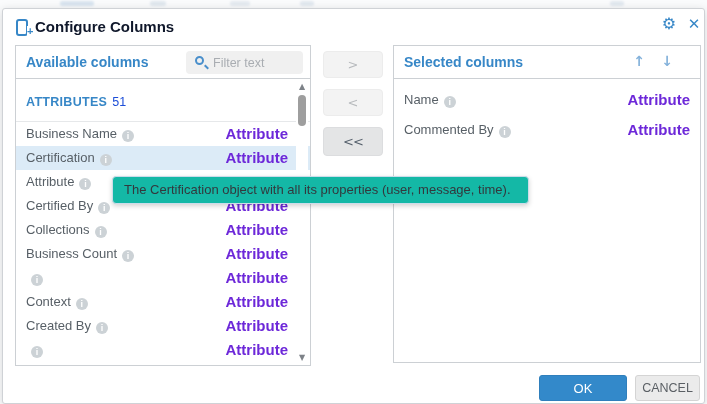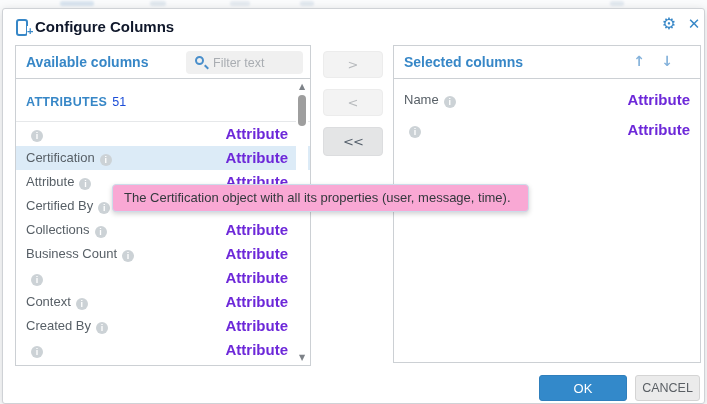--- a/index.html
+++ b/index.html
@@ -80,22 +80,22 @@
   .x-rem { top:80px; height:27px; line-height:25px; }
   .x-remall { top:118px; height:29px; line-height:27px; letter-spacing:-1px; }
 
   
   .ord-arrow { position:absolute; top:7px; width:18px; height:20px; text-align:center;
                font-size:14px; font-weight:bold; color:#84b2db; cursor:pointer;
                font-family:"DejaVu Sans", sans-serif; }
   .ord-up { right:52px; } .ord-down { right:24px; }
 
   
-  .tooltip { position:absolute; left:112px; top:184px; width:417px; height:28px;
-             background:#f9a8d4; border:1px solid #ccdcea; border-radius:4px;
+  .tooltip { position:absolute; left:112px; top:176px; width:417px; height:28px;
+             background:#14b8a6; border:1px solid #ccdcea; border-radius:4px;
              box-shadow:0 2px 5px rgba(0,0,0,.18); z-index:10;
              font-size:13px; color:#33383d; line-height:26px; padding:0 11px; white-space:nowrap; }
 
   
   .btn { position:absolute; top:366px; height:26px; border-radius:3px; text-align:center;
          font-size:13px; line-height:25px; cursor:pointer; }
   .btn-ok { left:536px; width:88px; background:#3389ca; border:1px solid #2f7fbc; color:#fff; }
   .btn-cancel { left:632px; width:65px; background:#ebebeb; border:1px solid #d4d4d4; color:#5a5f64; font-size:12.5px; }
 </style>
 </head>
@@ -127,21 +127,21 @@
       </span>
     </div>
 
     <div class="list-box lp-list">
       <div class="group-head">
         <span class="g-lbl">ATTRIBUTES</span><span class="g-cnt">51</span>
       </div>
       <div>
 
           <div class="row">
-            <span class="info-dot"></span>
+            <span>Business Name</span><span class="info-dot"></span>
             <span class="type">Attribute</span>
           </div>
 
           <div class="row selected">
             <span>Certification</span><span class="info-dot"></span>
             <span class="type">Attribute</span>
           </div>
 
           <div class="row">
             <span>Attribute</span><span class="info-dot"></span>
@@ -203,21 +203,21 @@
     <div class="list-box rp-list">
       <div style="height:6px;"></div>
       <div>
 
           <div class="row rrow">
             <span>Name</span><span class="info-dot"></span>
             <span class="type">Attribute</span>
           </div>
 
           <div class="row rrow">
-            <span class="info-dot"></span>
+            <span>Commented By</span><span class="info-dot"></span>
             <span class="type">Attribute</span>
           </div>
         </div>
     </div>
 
     <div class="btn btn-ok">OK</div>
     <div class="btn btn-cancel">CANCEL</div>
   </div>
 
   <div class="tooltip">The Certification object with all its properties (user, message, time).</div>

